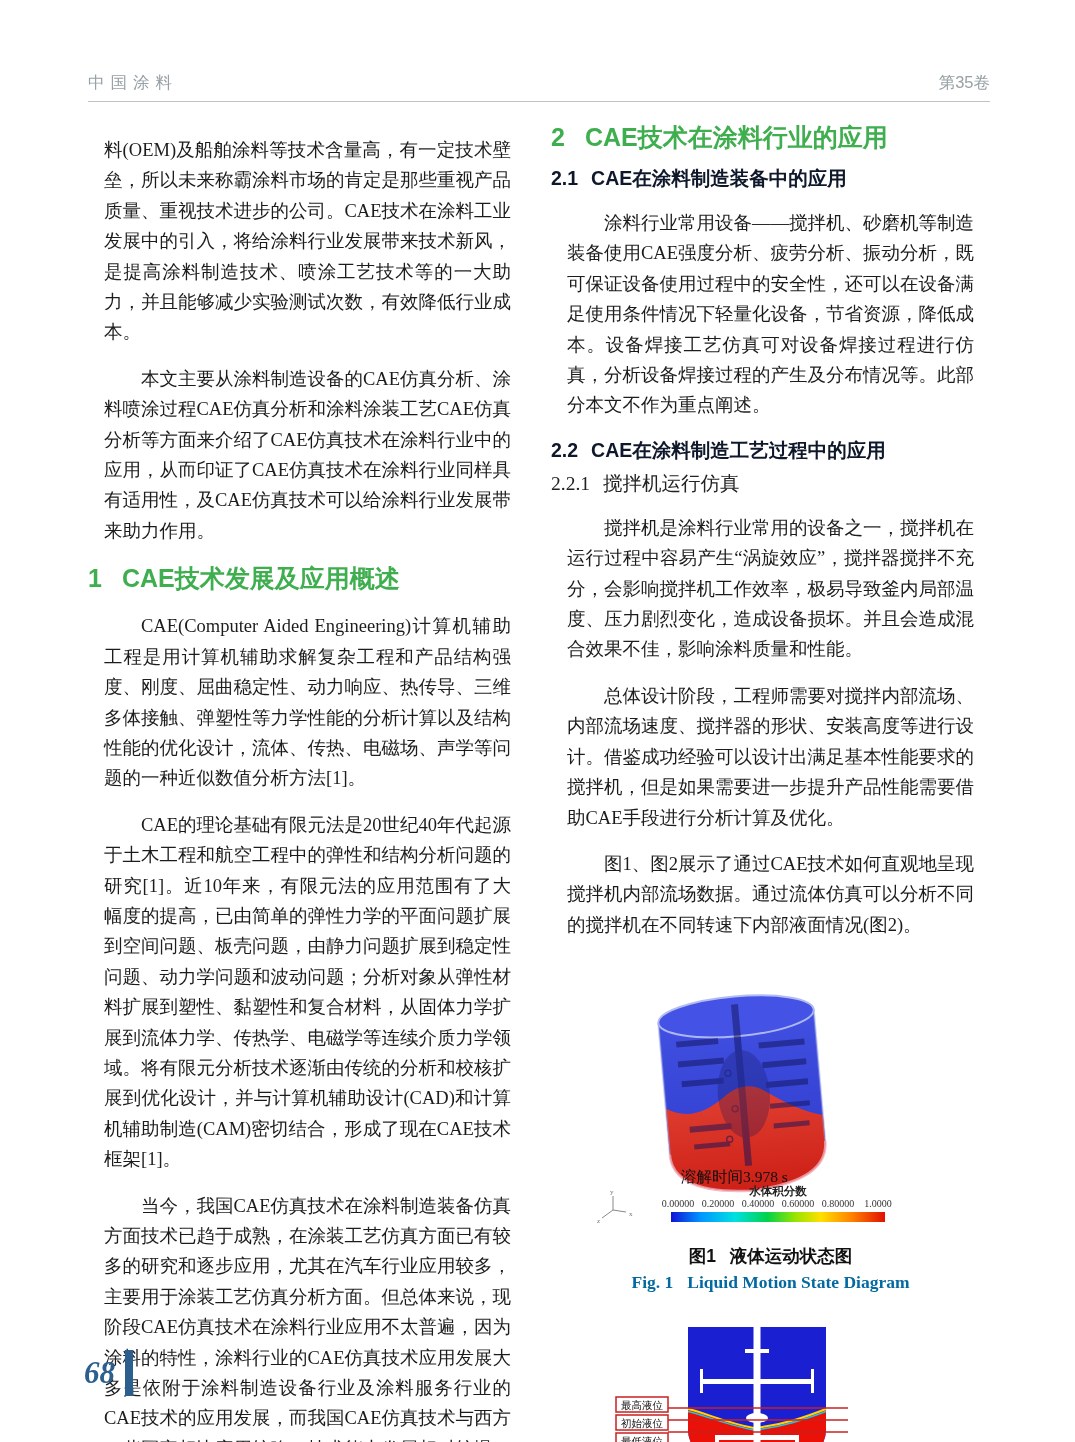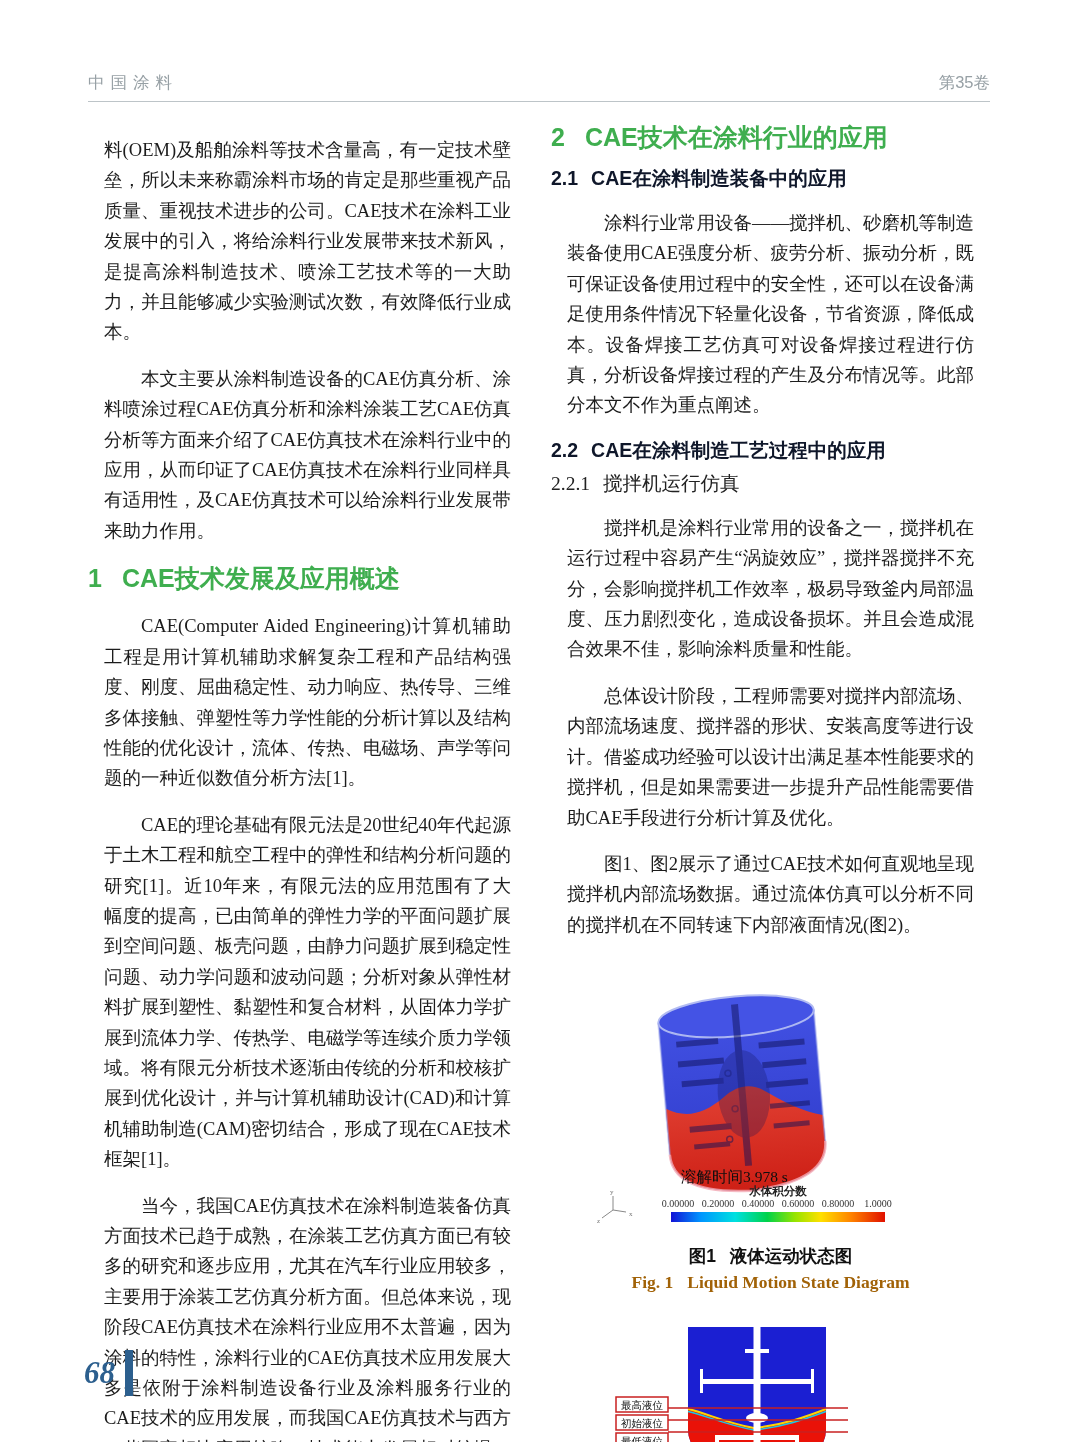--- a/index.html
+++ b/index.html
@@ -23,21 +23,21 @@
           font-size:19.5px;font-weight:bold;margin:8px 0 6px 0;}
   .sec-h3{display:flex;align-items:baseline;gap:13px;color:#222;
           font-size:19.5px;font-weight:normal;margin:5px 0 0 0;}
   .r-h1{margin-top:2px;}
   .figure{position:relative;text-align:right;}
   .fig1-wrap{width:392px;margin:36px 0 0 42px;}
   .fig2-wrap{width:400px;margin:26px 0 0 37px;}
   .fig-cap{margin-top:8px;text-align:center;}
   .fig-cap .cn{font-family:"Liberation Sans","DejaVu Sans",sans-serif;
                font-weight:bold;font-size:17.5px;color:#111;}
-  .fig-cap .en{font-weight:bold;font-size:17.5px;color:#a16207;margin-top:4px;}
+  .fig-cap .en{font-weight:bold;font-size:17.5px;color:#0369a1;margin-top:4px;}
   .cap-gap{display:inline-block;width:14px;}
   .pg-footer{position:absolute;left:84px;top:1350px;display:flex;align-items:flex-start;}
   .pg-num{font-style:italic;font-weight:bold;font-size:31px;color:#2c5f8e;
           line-height:46px;}
   .foot-bar{width:8px;height:46px;background:#2c5f8e;margin-left:10px;margin-right:12px;}
   .foot-cn{font-family:"Liberation Sans","DejaVu Sans",sans-serif;font-weight:bold;
            font-size:20px;color:#55788f;letter-spacing:3px;line-height:24px;}
   .foot-en{font-family:"Liberation Sans","DejaVu Sans",sans-serif;
            font-size:13px;color:#c7cdd2;margin-top:2px;letter-spacing:0.5px;}
   svg text{font-family:"Liberation Serif","DejaVu Serif",serif;}

